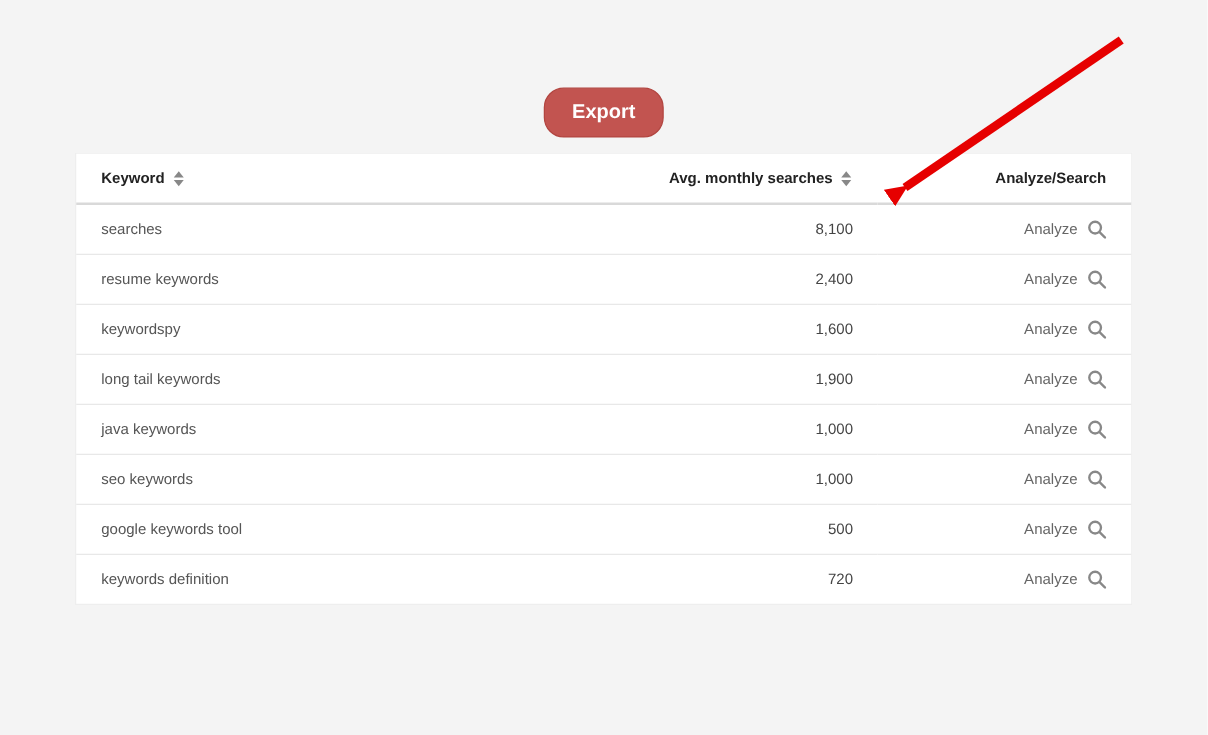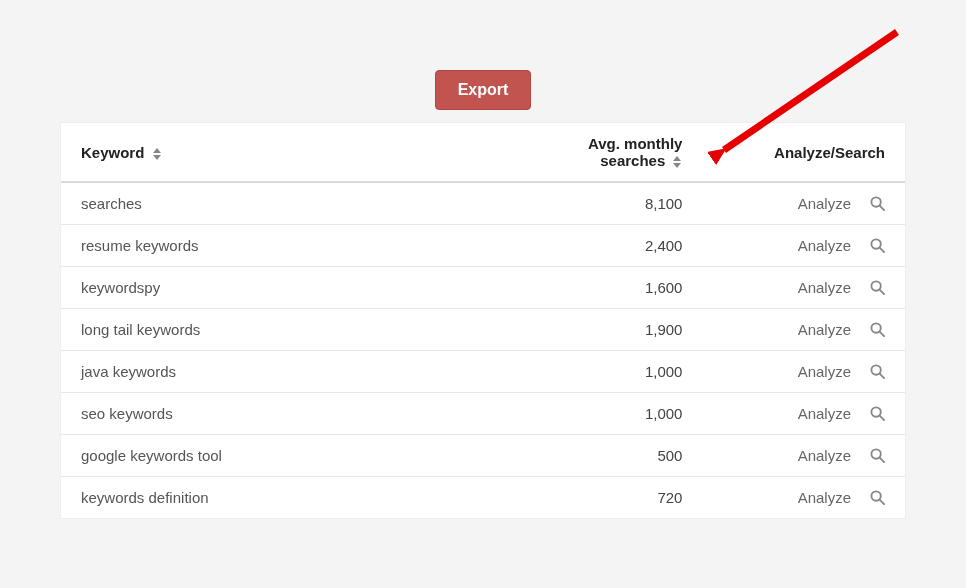--- a/index.html
+++ b/index.html
@@ -17,41 +17,41 @@
     }
     .export-wrap {
       text-align: center;
       margin-bottom: 12px;
     }
     .export-btn {
       display: inline-block;
       background: #c25450;
       color: #fff;
       border: 1px solid #b24540;
-      border-radius: 4px;
+      border-radius: 16px;
       padding: 10px 22px;
       font-size: 16px;
       font-weight: 600;
       cursor: pointer;
     }
     .panel {
       background: #fff;
       margin: 0 60px;
       border: 1px solid #eee;
       border-top: 1px solid #eee;
     }
     table {
       width: 100%;
       border-collapse: collapse;
       table-layout: fixed;
     }
     th, td {
       padding: 12px 20px;
       vertical-align: middle;
-      font-size: 15px;
+      font-size: 12px;
     }
     thead th {
       text-align: left;
       font-weight: 700;
       color: #222;
       border-bottom: 2px solid #d9d9d9;
     }
     tbody td {
       border-top: 1px solid #e8e8e8;
       color: #555;
@@ -67,21 +67,21 @@
       vertical-align: middle;
       margin-left: 3px;
       line-height: 0;
       color: #888;
     }
     .sort-icon svg { width: 10px; height: 14px; }
     .analyze-cell {
       display: inline-flex;
       align-items: center;
       justify-content: flex-end;
-      gap: 19px;
+      gap: 8px;
       color: #666;
       cursor: pointer;
     }
     .analyze-cell .mag {
       width: 15px;
       height: 15px;
       color: #888;
     }
     
     .arrow-annotation {

